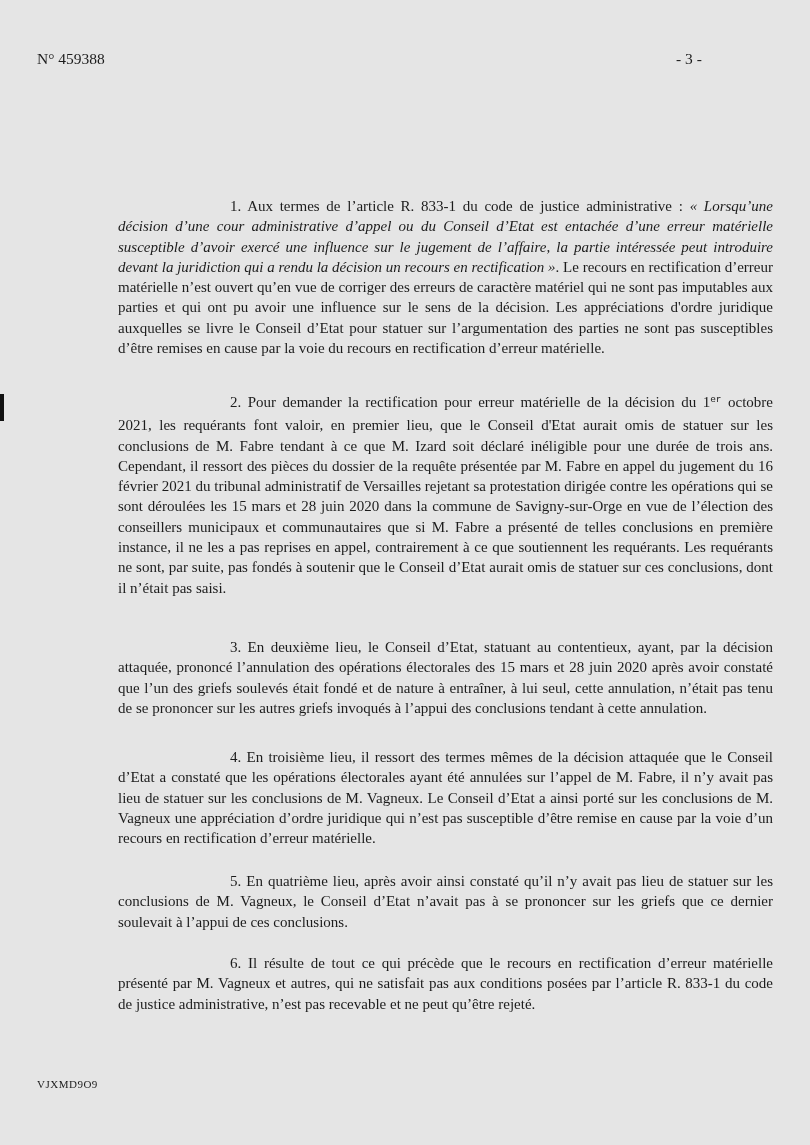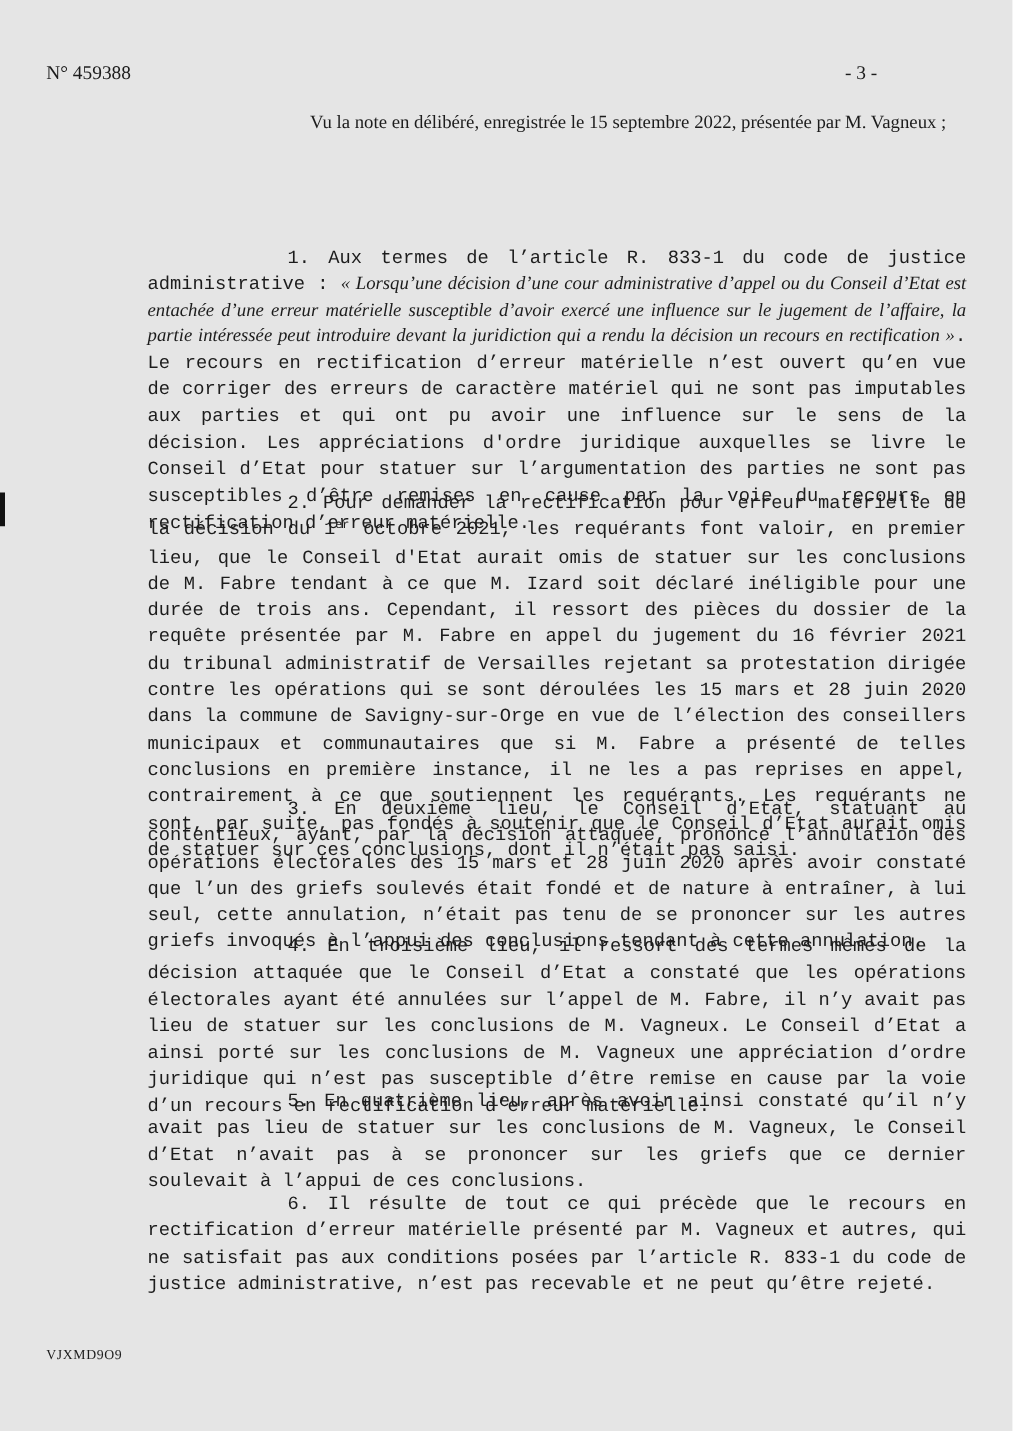--- a/index.html
+++ b/index.html
@@ -58,21 +58,21 @@
     line-height: 20.3px;
     text-align: justify;
     text-indent: 112px;
   }
   #paragraphs p:nth-of-type(1) { top: 196px; }
   #paragraphs p:nth-of-type(2) { top: 392px; }
   #paragraphs p:nth-of-type(3) { top: 637px; }
   #paragraphs p:nth-of-type(4) { top: 747px; }
   #paragraphs p:nth-of-type(5) { top: 871px; }
   #paragraphs p:nth-of-type(6) { top: 953px; }
-  .seg-normal { font-style: normal; font-family: Liberation Mono, monospace; }
+  .seg-normal { font-style: normal; }
   .seg-italic { font-style: italic; }
   .seg-sup {
     font-size: 9.5px;
     vertical-align: baseline;
     position: relative;
     top: -5px;
     font-family: Liberation Mono, monospace;
   }
   .ftr-code {
     position: absolute;
@@ -87,21 +87,20 @@
 <body>
 
 <div class="page">
 
   <span class="hdr-left">N° 459388</span>
 
   <span class="hdr-right">- 3 -</span>
 
   <div class="scan-mark"></div>
 
-  <p class="doc-text vu-note">Vu la note en délibéré, enregistrée le 15 septembre 2022, présentée par M. Vagneux ;</p>
 
 
   <div id="paragraphs">
       <p><span class="seg-normal">1. Aux termes de l’article R. 833-1 du code de justice administrative : </span><span class="seg-italic">« Lorsqu’une décision d’une cour administrative d’appel ou du Conseil d’Etat est entachée d’une erreur matérielle susceptible d’avoir exercé une influence sur le jugement de l’affaire, la partie intéressée peut introduire devant la juridiction qui a rendu la décision un recours en rectification »</span><span class="seg-normal">. Le recours en rectification d’erreur matérielle n’est ouvert qu’en vue de corriger des erreurs de caractère matériel qui ne sont pas imputables aux parties et qui ont pu avoir une influence sur le sens de la décision. Les appréciations d'ordre juridique auxquelles se livre le Conseil d’Etat pour statuer sur l’argumentation des parties ne sont pas susceptibles d’être remises en cause par la voie du recours en rectification d’erreur matérielle.</span></p>
       <p><span class="seg-normal">2. Pour demander la rectification pour erreur matérielle de la décision du 1</span><span class="seg-sup">er</span><span class="seg-normal"> octobre 2021, les requérants font valoir, en premier lieu, que le Conseil d'Etat aurait omis de statuer sur les conclusions de M. Fabre tendant à ce que M. Izard soit déclaré inéligible pour une durée de trois ans. Cependant, il ressort des pièces du dossier de la requête présentée par M. Fabre en appel du jugement du 16 février 2021 du tribunal administratif de Versailles rejetant sa protestation dirigée contre les opérations qui se sont déroulées les 15 mars et 28 juin 2020 dans la commune de Savigny-sur-Orge en vue de l’élection des conseillers municipaux et communautaires que si M. Fabre a présenté de telles conclusions en première instance, il ne les a pas reprises en appel, contrairement à ce que soutiennent les requérants. Les requérants ne sont, par suite, pas fondés à soutenir que le Conseil d’Etat aurait omis de statuer sur ces conclusions, dont il n’était pas saisi.</span></p>
       <p><span class="seg-normal">3. En deuxième lieu, le Conseil d’Etat, statuant au contentieux, ayant, par la décision attaquée, prononcé l’annulation des opérations électorales des 15 mars et 28 juin 2020 après avoir constaté que l’un des griefs soulevés était fondé et de nature à entraîner, à lui seul, cette annulation, n’était pas tenu de se prononcer sur les autres griefs invoqués à l’appui des conclusions tendant à cette annulation.</span></p>
       <p><span class="seg-normal">4. En troisième lieu, il ressort des termes mêmes de la décision attaquée que le Conseil d’Etat a constaté que les opérations électorales ayant été annulées sur l’appel de M. Fabre, il n’y avait pas lieu de statuer sur les conclusions de M. Vagneux. Le Conseil d’Etat a ainsi porté sur les conclusions de M. Vagneux une appréciation d’ordre juridique qui n’est pas susceptible d’être remise en cause par la voie d’un recours en rectification d’erreur matérielle.</span></p>
       <p><span class="seg-normal">5. En quatrième lieu, après avoir ainsi constaté qu’il n’y avait pas lieu de statuer sur les conclusions de M. Vagneux, le Conseil d’Etat n’avait pas à se prononcer sur les griefs que ce dernier soulevait à l’appui de ces conclusions.</span></p>
       <p><span class="seg-normal">6. Il résulte de tout ce qui précède que le recours en rectification d’erreur matérielle présenté par M. Vagneux et autres, qui ne satisfait pas aux conditions posées par l’article R. 833-1 du code de justice administrative, n’est pas recevable et ne peut qu’être rejeté.</span></p>
     </div>

